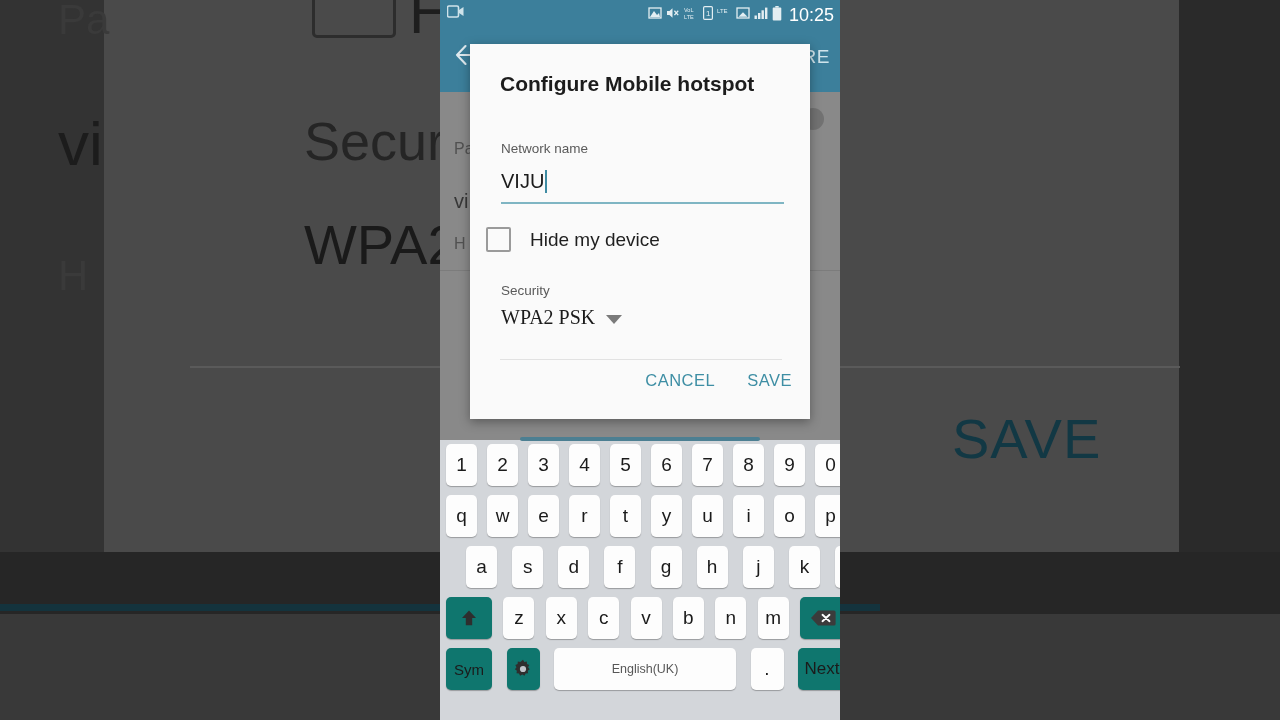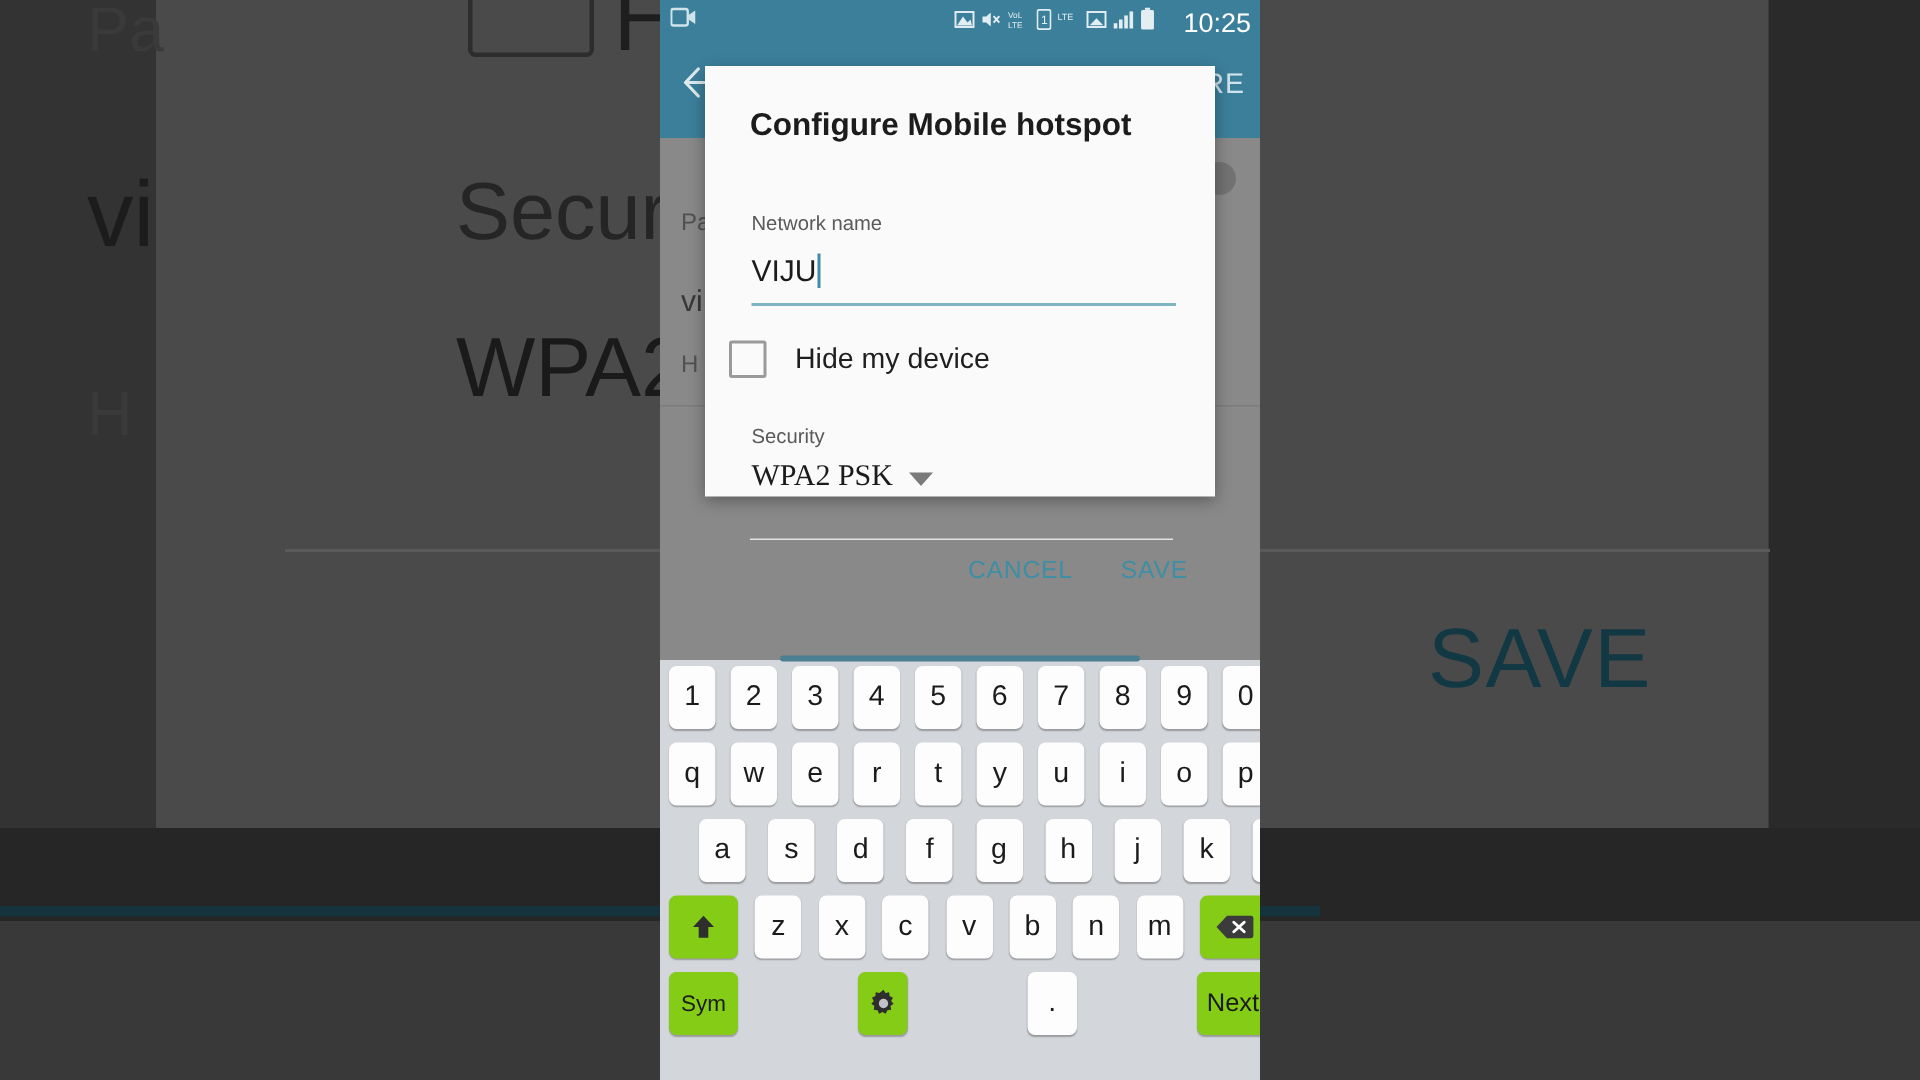--- a/index.html
+++ b/index.html
@@ -62,21 +62,21 @@
     position:absolute; left:0; top:0; width:400px; height:30px;
     background:#3c7f9b;
   }
   .sb-left{ position:absolute; left:7px; top:4px; }
   .sb-right{
     position:absolute; right:6px; top:2px;
     display:flex; align-items:center; gap:4px; height:26px;
   }
   .sb-ico{ display:block; }
   .sb-clock{
-    color:#fff; font-size:18px; line-height:26px; margin-left:15px;
+    color:#fff; font-size:18px; line-height:26px; margin-left:3px;
     letter-spacing:0px;
   }
   .appbar{
     position:absolute; left:0; top:30px; width:400px; height:62px;
     background:#3c7f9b;
   }
   .appbar-back{ position:absolute; left:15px; top:14px; }
   .appbar-action{
     position:absolute; right:10px; top:16px; color:#cfe4ec;
     font-size:19px; letter-spacing:.6px;
@@ -98,21 +98,21 @@
     position:absolute; left:0; top:270px; width:400px; height:1px;
     background:#a8a8a8;
   }
   .scrim{
     position:absolute; left:0; top:92px; width:400px; height:348px;
     background:rgba(0,0,0,0.26);
   }
 
   
   .dialog{
-    position:absolute; left:30px; top:44px; width:340px; height:287px;
+    position:absolute; left:30px; top:44px; width:340px; height:375px;
     background:#fafafa; box-shadow:0 3px 10px rgba(0,0,0,.35);
   }
   .dlg-title{
     position:absolute; left:30px; top:28px; font-size:21px; font-weight:bold;
     color:#1c1c1c;
   }
   .dlg-label{
     position:absolute; left:31px; font-size:13.5px; color:#5a5a5a;
   }
   .lbl-network{ top:97px; }
@@ -174,21 +174,21 @@
   .kb-row.r3{ top:106px;padding:0 26px; justify-content:space-between; }
   .kb-row.r4{ top:157px;padding:0 6px; justify-content:space-between; }
   .kb-row.r5{ top:208px;padding:0 6px; justify-content:space-between; }
   .key{
     width:31px; height:42px; background:#fdfdfd; border-radius:5px;
     box-shadow:0 1px 1px rgba(0,0,0,.28);
     display:flex; align-items:center; justify-content:center;
     font-size:19px; color:#1b1b1b; user-select:none;
   }
   .key.num{ font-size:19px; }
-  .key.fn{ background:#84cc16; }
+  .key.fn{ background:#0f766e; }
   .key.shift{ width:46px; }
   .key.del{ width:46px; }
   .key.sym{ width:46px; font-size:15px; }
   .key.gear{ width:33px; }
   .key.space{ width:182px; font-size:12.5px; color:#575757; }
   .key.period{ width:33px; font-size:19px; }
   .key.next{ width:48px; font-size:17px; }
 </style>
 </head>
 <body>
@@ -392,19 +392,20 @@
       </div>
 
       <div class="kb-row r5">
         <span class="key fn sym">Sym</span>
         <span class="key fn gear">
           <svg width="20" height="20" viewBox="0 0 20 20">
               <path d="M10 0.8 l1.3 2.2 2.5-.5 .2 2.5 2.3 1.1-1.2 2.2 1.6 1.9-2 1.5 .4 2.5-2.5 .3-1.1 2.3-2.2-1.2-2.2 1.2-1.1-2.3-2.5-.3 .4-2.5-2-1.5 1.6-1.9-1.2-2.2 2.3-1.1 .2-2.5 2.5 .5z" fill="#2e2e2e"></path>
               <circle cx="10" cy="10" r="3.1" fill="#c0c4ca"></circle>
             </svg>
         </span>
+        <span class="key space">English(UK)</span>
         <span class="key period">.</span>
         <span class="key fn next">Next</span>
       </div>
     </div>
 
   </div>
 </div>
 
 </body></html>

